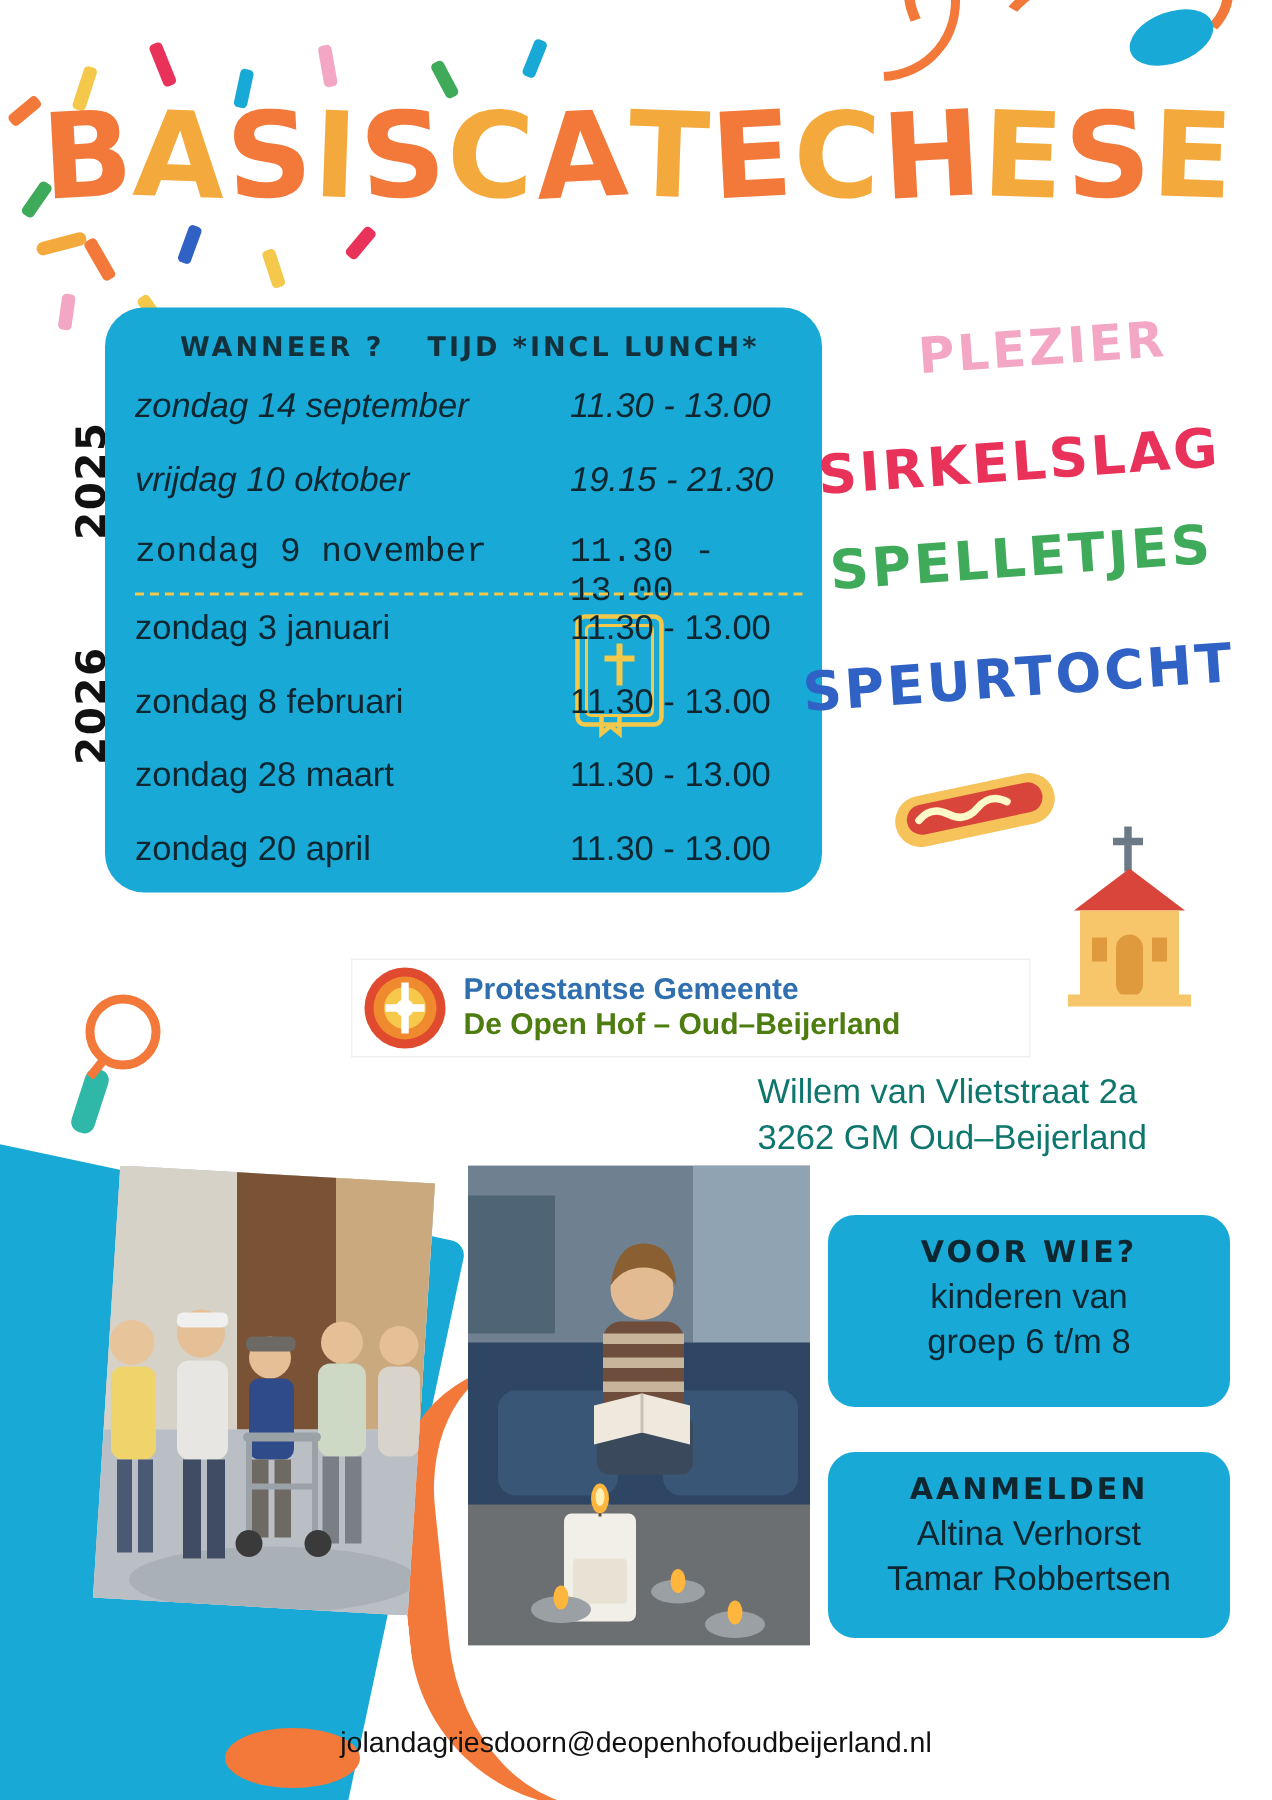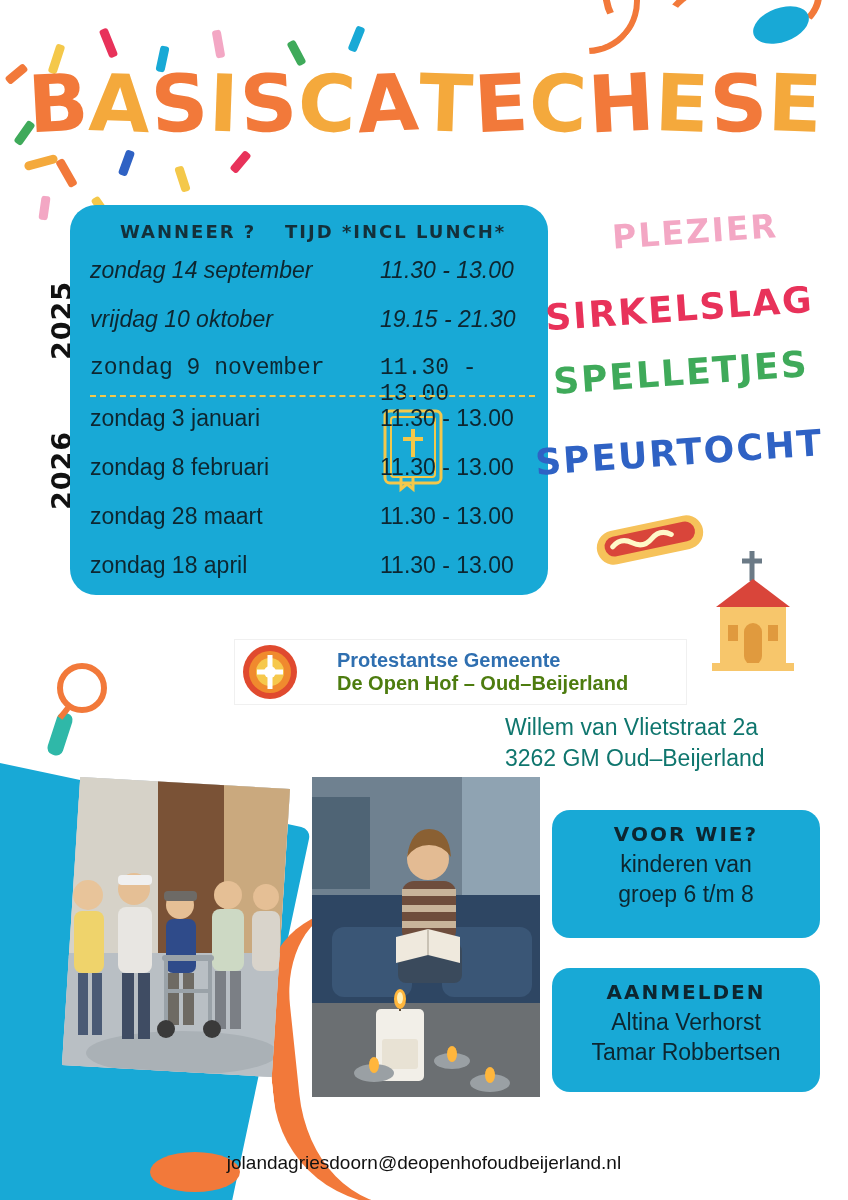--- a/index.html
+++ b/index.html
@@ -86,21 +86,20 @@
     letter-spacing:2px;
     transform:rotate(-4deg);
     white-space:nowrap;
   }
 
   
   .logoband{
     position:absolute;left:235px;top:640px;width:451px;height:64px;
     background:#fff;display:flex;align-items:center;
     box-shadow:0 0 0 1px #f0f0f0;
-    gap:28px;
   }
   .logo-mark{width:58px;height:58px;margin-left:6px;position:relative;flex:0 0 auto;}
   .logo-text{margin-left:10px;line-height:1.15;}
   .logo-text .l1{color:#2f6fb0;font-size:20px;font-weight:bold;}
   .logo-text .l2{color:#4d7c0f;font-size:20px;font-weight:bold;}
   .addr{
     position:absolute;left:505px;top:712px;width:330px;
     font-size:23px;line-height:1.35;color:#0f766e;text-align:left;
   }
 
@@ -205,21 +204,21 @@
     </div>
     <div class="row" style="top:249px;">
       <span class="d">zondag 8 februari</span>
       <span class="t">11.30 - 13.00</span>
     </div>
     <div class="row" style="top:298px;">
       <span class="d">zondag 28 maart</span>
       <span class="t">11.30 - 13.00</span>
     </div>
     <div class="row" style="top:347px;">
-      <span class="d">zondag 18 april</span>
+      <span class="d">zondag 20 april</span>
       <span class="t">11.30 - 13.00</span>
     </div>
   </div>
 
   <div class="kw" style="left:612px;top:212px;font-size:33px;color:#f3a7c4;">PLEZIER</div>
   <div class="kw" style="left:545px;top:288px;font-size:36px;color:#e8325a;">SIRKELSLAG</div>
   <div class="kw" style="left:553px;top:352px;font-size:36px;color:#3faa5a;">SPELLETJES</div>
   <div class="kw" style="left:535px;top:432px;font-size:36px;color:#2f62c4;">SPEURTOCHT</div>
 
   <svg class="hotdog" viewBox="0 0 120 70">

